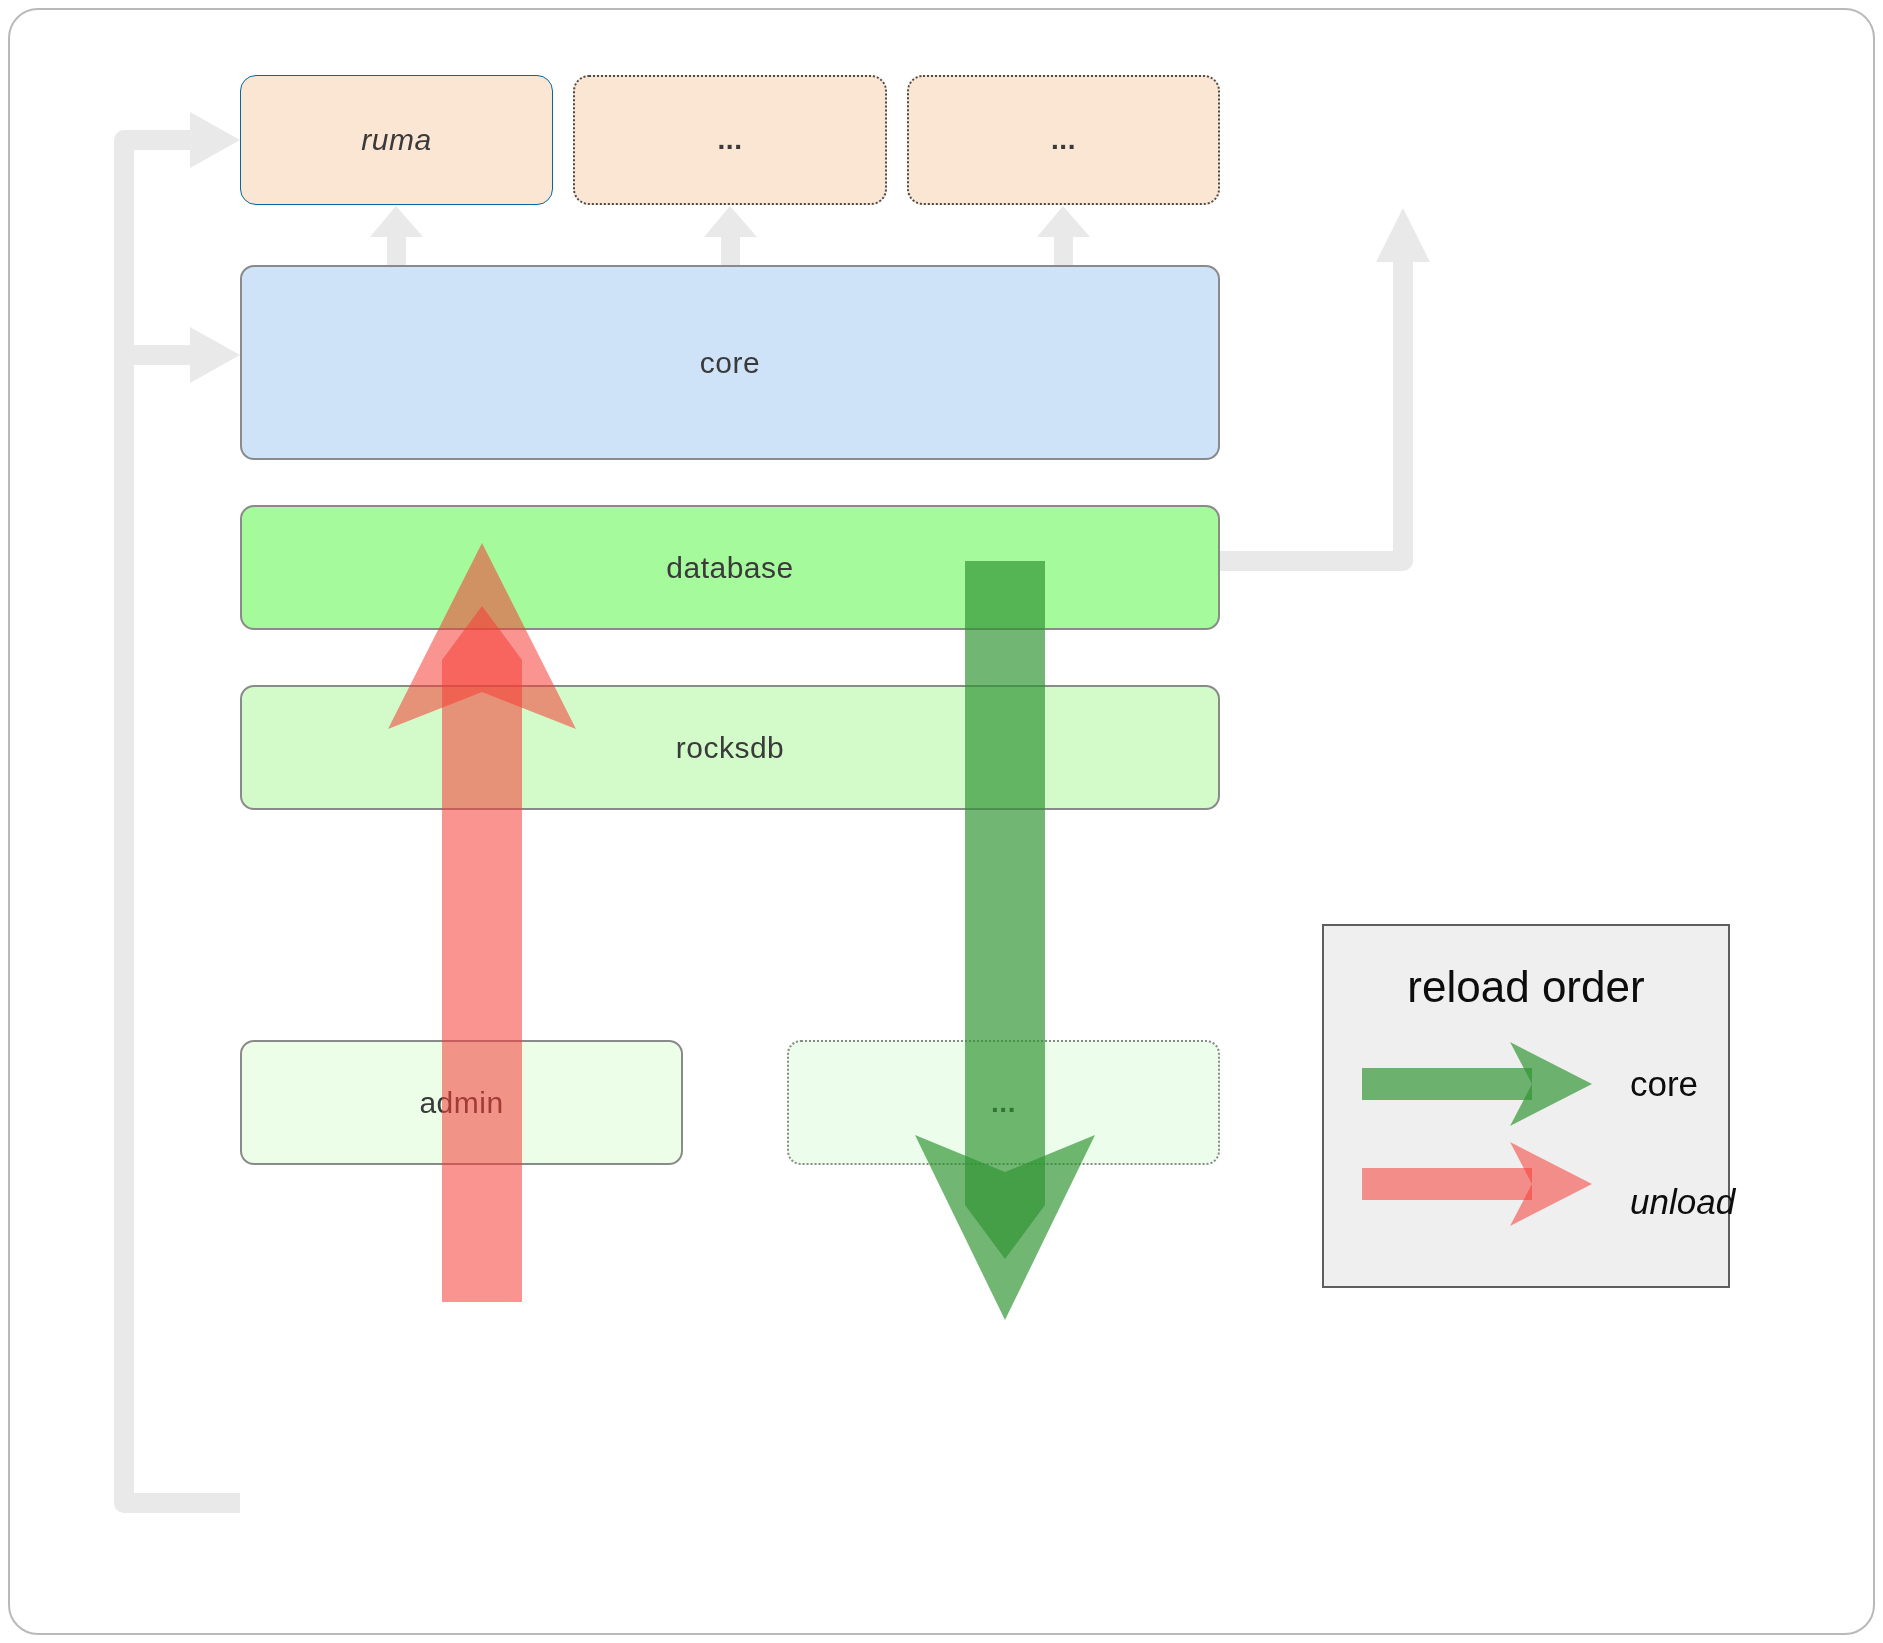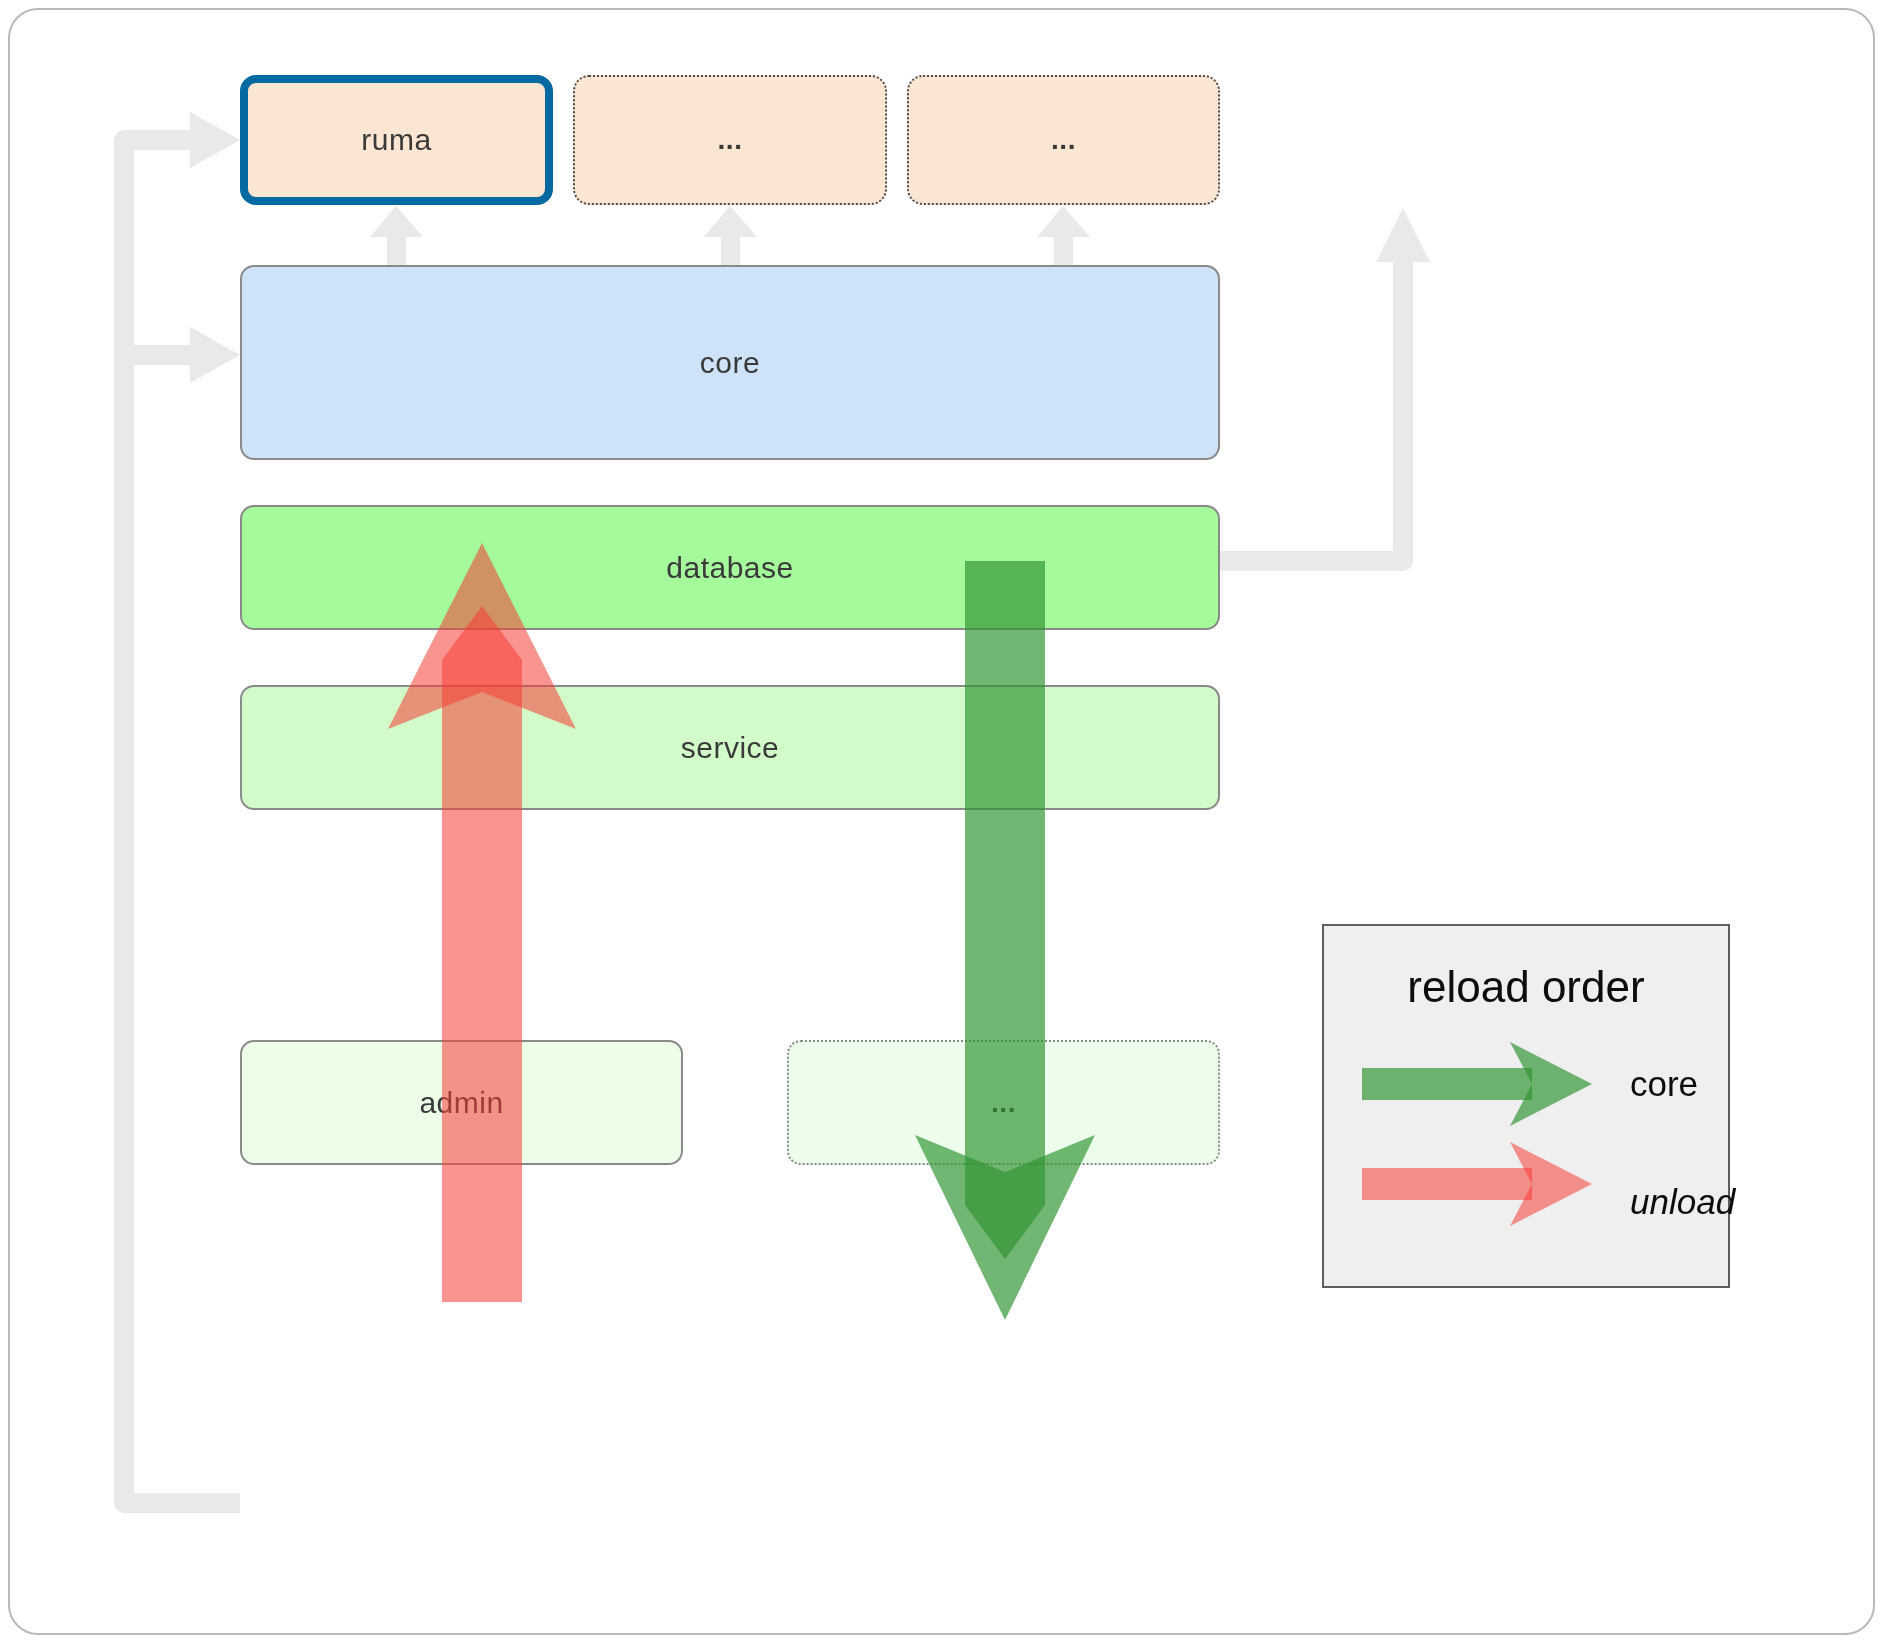--- a/index.html
+++ b/index.html
@@ -3,21 +3,21 @@
 <meta charset="utf-8">
 <style>
   html,body{margin:0;padding:0;background:#fff;}
   body{font-family:"Liberation Sans", sans-serif;}
   #stage{position:relative;width:1883px;height:1643px;background:#ffffff;overflow:hidden;}
   #frame{position:absolute;left:8px;top:8px;width:1863px;height:1623px;border:2px solid #b9b9b9;border-radius:30px;}
   .layer-svg{position:absolute;left:0;top:0;pointer-events:none;}
   .node{position:absolute;display:flex;align-items:center;justify-content:center;box-sizing:border-box;
         color:#3a3a3a;font-size:30px;letter-spacing:.5px;}
   .top-box{top:75px;height:130px;border-radius:16px;background:#fbe5d3;}
-  .solid-dark{border:8px solid #0369a1;}
+  .solid-dark{border:1px solid #0369a1;font-style:italic;}
   .dotted-dark{border:2px dotted #4a4a4a;}
   .mid{left:240px;width:980px;border:2px solid #8a8a8a;border-radius:14px;text-align:center;}
   .core{top:265px;height:195px;background:#cfe3f8;}
   .database{top:505px;height:125px;background:#a5fa9b;}
   .service{top:685px;height:125px;background:#d2fbc9;}
   .api{top:865px;height:125px;background:#dffcd8;}
   .admin{left:240px;width:443px;top:1040px;height:125px;background:#ecfde8;border:2px solid #8a8a8a;border-radius:14px;}
   .dots-mid{left:787px;width:433px;top:1040px;height:125px;background:#ecfdeb;border:2px dotted #8a8a8a;border-radius:14px;}
   .router{top:1213px;height:126px;background:#ffffff;}
   .conduwuit{left:240px;width:980px;top:1440px;height:124px;background:#0b4f9f;border:3px solid #0a0a0a;
@@ -74,21 +74,21 @@
     <span class="dots-label">...</span>
   </div>
 
   <div class="node mid core">
     <span>core</span>
   </div>
   <div class="node mid database">
     <span>database</span>
   </div>
   <div class="node mid service">
-    <span>service</span>
+    <span>rocksdb</span>
   </div>
   <div class="node admin">
     <span>admin</span>
   </div>
   <div class="node dots-mid">
     <span class="dots-label">...</span>
   </div>
 
   <div id="legend">
     <div id="legend-title">reload order</div>

